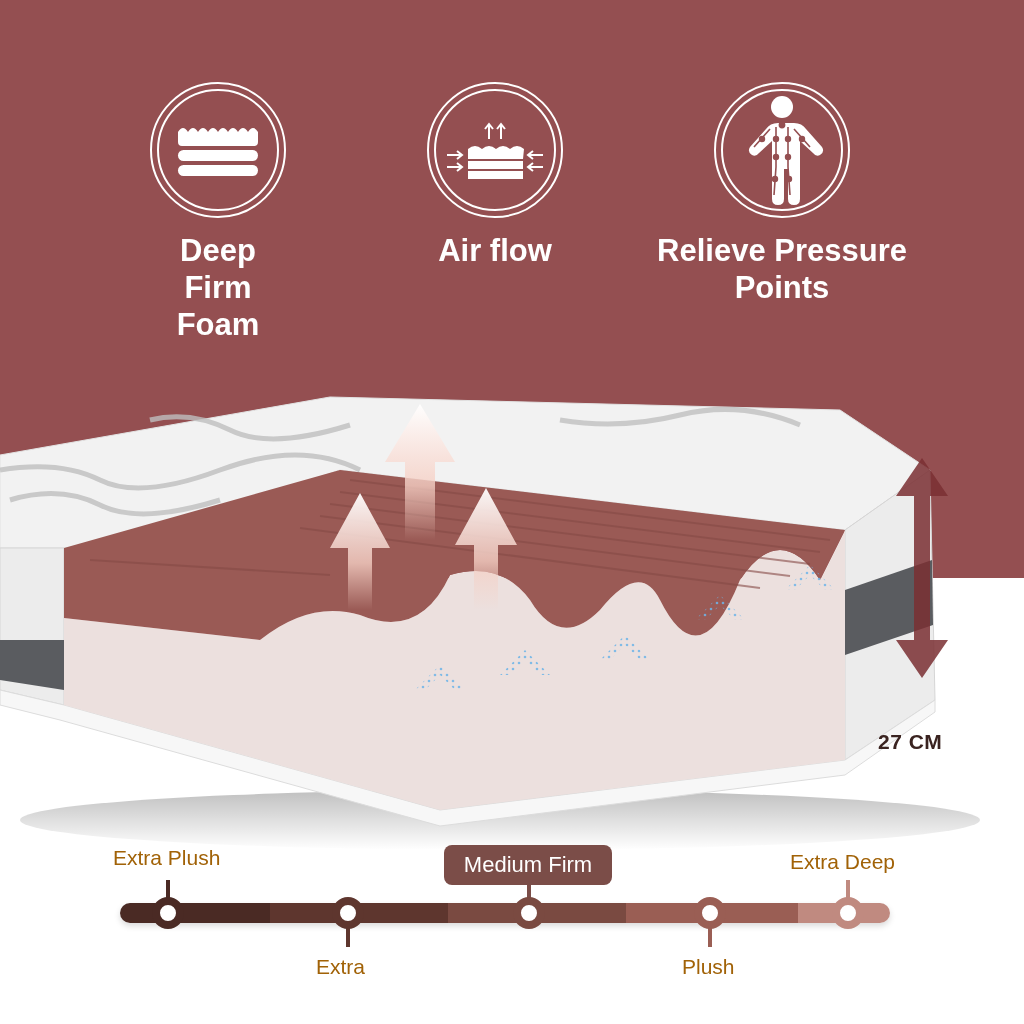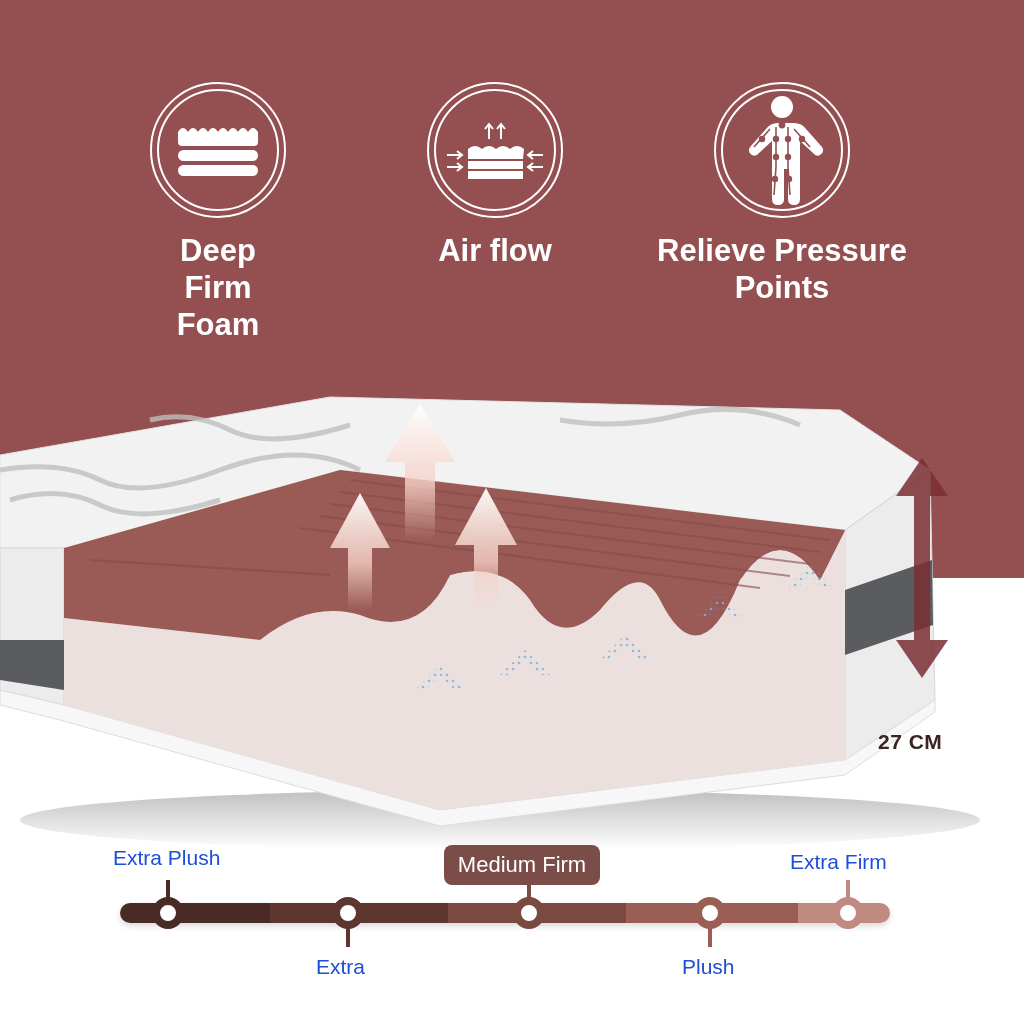--- a/index.html
+++ b/index.html
@@ -16,22 +16,22 @@
 
   .mattress { position:absolute; left:0; top:395px; width:1024px; height:470px; }
 
   .height-arrow { position:absolute; left:896px; top:458px; }
   .height-label { position:absolute; left:878px; top:698px; font-weight:bold; font-size:21px; color:#3a2320; letter-spacing:0.5px;margin-top:32px; }
 
   .scale { position:absolute; left:120px; top:903px; width:770px; height:20px; border-radius:10px; overflow:hidden; box-shadow:0 3px 6px rgba(0,0,0,0.15); display:flex; }
   .scale .seg { height:100%; }
   .node { position:absolute; width:32px; height:32px; border-radius:50%; box-sizing:border-box; border:8px solid; background:#fff; }
   .stem { position:absolute; width:4px; height:22px; }
-  .tick-label { position:absolute; font-size:21px; color:#1d4ed8; white-space:nowrap; }
-  .badge { position:absolute; left:444px; top:845px; width:156px; height:40px; border-radius:8px; background:#7b4d48; color:#fff; font-size:22px; line-height:40px; text-align:center; }
+  .tick-label { position:absolute; font-size:21px; color:#a16207; white-space:nowrap; }
+  .badge { position:absolute; left:444px; top:845px; width:168px; height:40px; border-radius:8px; background:#7b4d48; color:#fff; font-size:22px; line-height:40px; text-align:center; }
 </style>
 </head>
 <body>
 
 <div class="bg-top"></div>
 
 <div class="feature f1">
   <div class="circle">
     <svg width="84" height="60" viewBox="0 0 84 60">
       <path d="M2 12 q5 -8 10 0 q5 -8 10 0 q5 -8 10 0 q5 -8 10 0 q5 -8 10 0 q5 -8 10 0 q5 -8 10 0 q5 -8 10 0 L82 22 q0 4 -4 4 L6 26 q-4 0 -4 -4 Z" fill="#fff"></path>
@@ -168,13 +168,13 @@
 <div class="stem" style="left:527px;top:884px;background:#7b4d48"></div>
 <div class="node" style="left:513px;top:897px;border-color:#7a4a41"></div>
 <div class="badge">Medium Firm</div>
 
 <div class="stem" style="left:708px;top:925px;background:#9a5e54"></div>
 <div class="node" style="left:694px;top:897px;border-color:#9a5e54"></div>
 <div class="tick-label" style="left:682px;top:955px">Plush</div>
 
 <div class="stem" style="left:846px;top:880px;background:#c08a80"></div>
 <div class="node" style="left:832px;top:897px;border-color:#c08a80"></div>
-<div class="tick-label" style="left:790px;top:850px">Extra Firm</div>
+<div class="tick-label" style="left:790px;top:850px">Extra Deep</div>
 
 </body></html>

